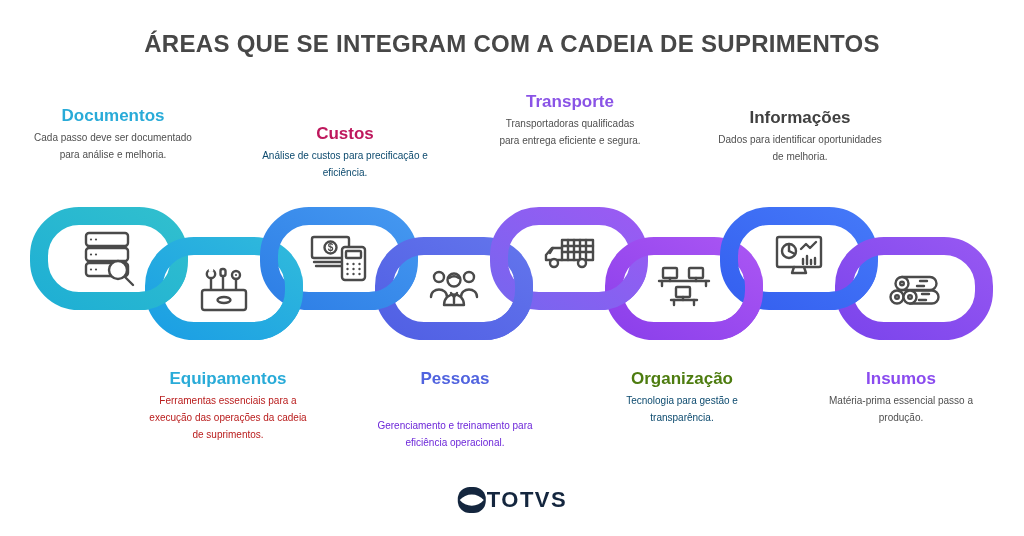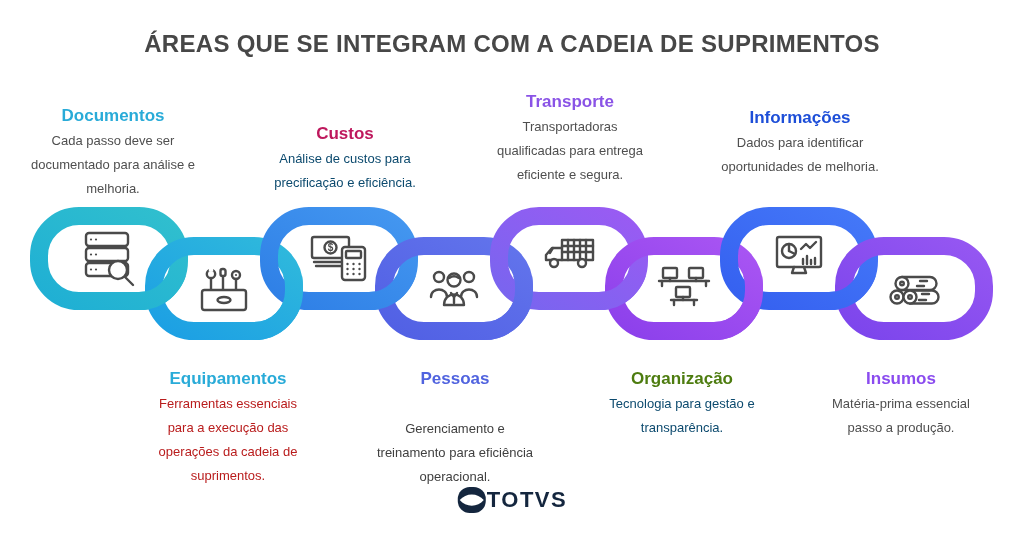--- a/index.html
+++ b/index.html
@@ -6,21 +6,21 @@
   .canvas{
     position:relative;width:1024px;height:536px;background:#ffffff;overflow:hidden;
     font-family:"Liberation Sans", sans-serif;
   }
   .page-title{
     position:absolute;top:30px;left:0;width:100%;text-align:center;
     font-size:24px;font-weight:bold;letter-spacing:0.3px;color:#474747;
   }
   .area{position:absolute;text-align:center;}
   .area-title{font-size:17px;font-weight:bold;margin-bottom:3px;}
-  .area-desc{font-size:13px;line-height:24px;color:#4f4f4f;}
+  .area-desc{font-size:10px;line-height:17px;color:#4f4f4f;}
   .chain{position:absolute;left:0;top:0;}
   .ring{fill:none;stroke-width:18;}
   .icon{fill:none;stroke-width:2.4;stroke-linecap:round;stroke-linejoin:round;}
   .logo{
     position:absolute;left:50%;top:485px;transform:translateX(-50%);
     display:flex;align-items:center;gap:0;
   }
   .logo-text{font-weight:bold;font-size:22px;letter-spacing:1.5px;}
 </style>
 </head>
@@ -36,30 +36,30 @@
   </div>
   <div class="area" style="left:255px;top:124px;width:180px">
     <div class="area-title" style="color: #be185d;">Custos</div>
     <div class="area-desc" style="color: #0c4a6e;">Análise de custos para precificação e eficiência.</div>
   </div>
   <div class="area" style="left:495px;top:92px;width:150px">
     <div class="area-title" style="color: rgb(138, 83, 230);">Transporte</div>
     <div class="area-desc" style="color: rgb(79, 79, 79);">Transportadoras qualificadas para entrega eficiente e segura.</div>
   </div>
   <div class="area" style="left:717px;top:108px;width:166px">
-    <div class="area-title" style="color: #1d4ed8;">Informações</div>
+    <div class="area-title" style="color: #404040;">Informações</div>
     <div class="area-desc" style="color: rgb(79, 79, 79);">Dados para identificar oportunidades de melhoria.</div>
   </div>
   <div class="area" style="left:145px;top:369px;width:166px">
     <div class="area-title" style="color: rgb(41, 171, 216);">Equipamentos</div>
     <div class="area-desc" style="color: #b91c1c;">Ferramentas essenciais para a execução das operações da cadeia de suprimentos.</div>
   </div>
   <div class="area" style="left:375px;top:369px;width:160px">
     <div class="area-title" style="color: rgb(80, 99, 223);">Pessoas</div>
-    <div class="area-desc" style="color: #404040; margin-top: 28px;">Gerenciamento e treinamento para eficiência operacional.</div>
+    <div class="area-desc" style="color: #6d28d9; margin-top: 28px;">Gerenciamento e treinamento para eficiência operacional.</div>
   </div>
   <div class="area" style="left:597px;top:369px;width:170px">
     <div class="area-title" style="color: #4d7c0f;">Organização</div>
     <div class="area-desc" style="color: #0c4a6e; text-align: center;">Tecnologia para gestão e transparência.</div>
   </div>
   <div class="area" style="left:813px;top:369px;width:176px">
     <div class="area-title" style="color: rgb(138, 75, 239);">Insumos</div>
     <div class="area-desc" style="color: rgb(79, 79, 79);">Matéria-prima essencial passo a produção.</div>
   </div>
 

